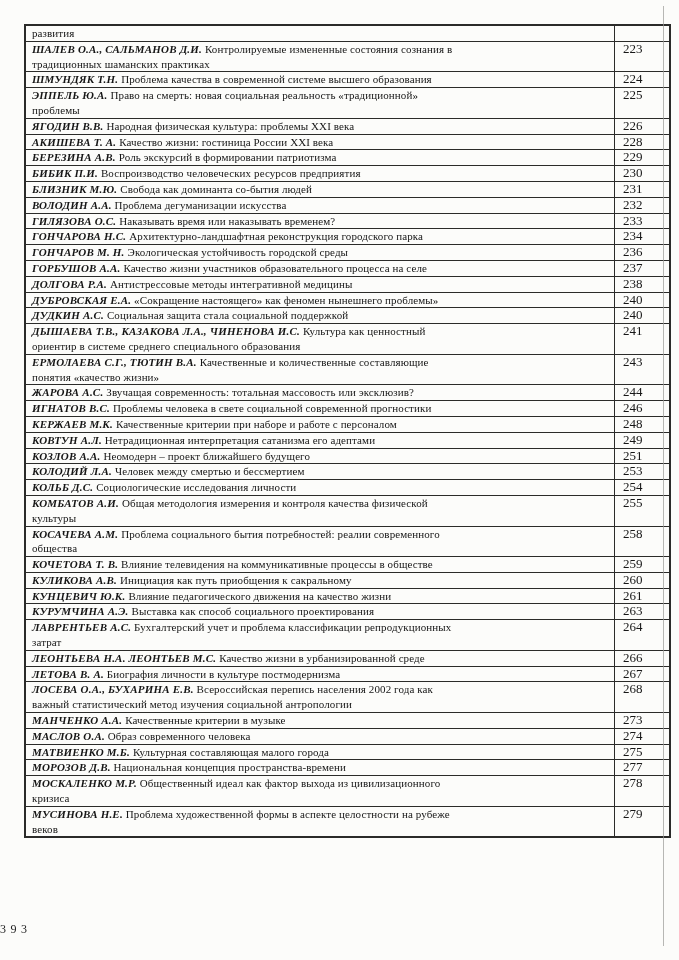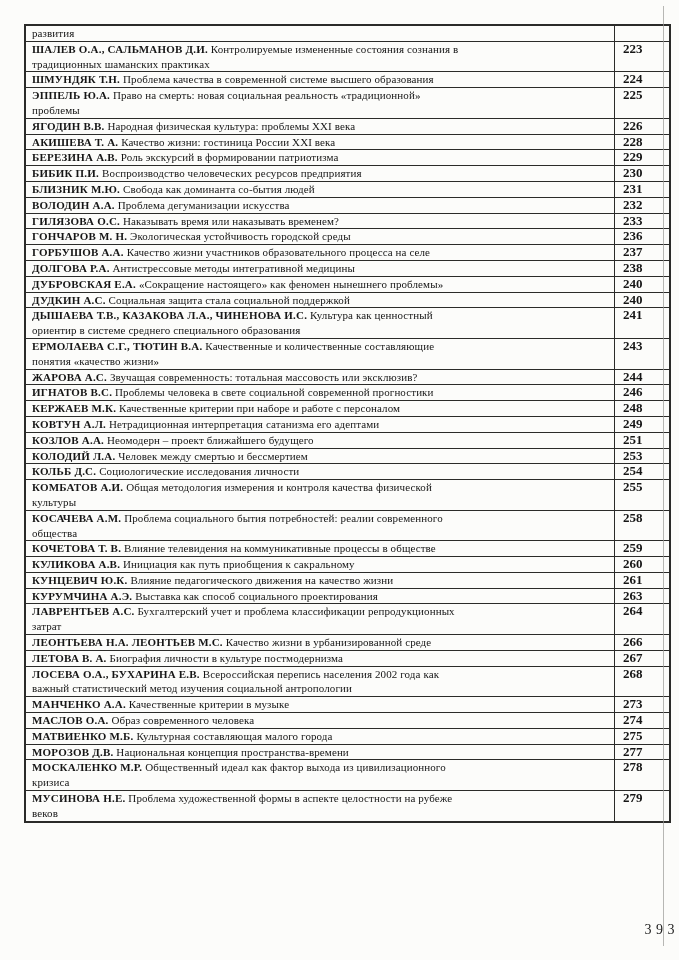--- a/index.html
+++ b/index.html
@@ -47,37 +47,38 @@
     font-size: 11px;
     line-height: 14.8px;
     text-align: justify;
     white-space: pre-line;
     vertical-align: top;
     letter-spacing: 0.1px;
   }
   td.cell-entry b {
     font-weight: bold;
     letter-spacing: 0.2px;
+    font-style: italic;
   }
   td.cell-page {
     width: 44px;
     padding: 0 2px 0 8px;
     font-size: 13px;
     line-height: 14.8px;
-    font-weight: bold;
+    font-weight: normal;
     vertical-align: top;
     text-align: left;
   }
   .footer-folio {
     position: absolute;
     left: 0;
     width: 100%;
     top: 922px;
-    text-align: right;
-    font-size: 14px;
+    text-align: left;
+    font-size: 12px;
     letter-spacing: 4.5px;
     color: #1c1c1c;
   }
 </style>
 </head>
 <body>
 
 <div class="page">
 
   <table class="toc">
@@ -122,20 +123,24 @@
         </tr>
         <tr>
           <td class="cell-entry"><b>ВОЛОДИН А.А. </b><span>Проблема дегуманизации искусства</span></td>
           <td class="cell-page">232</td>
         </tr>
         <tr>
           <td class="cell-entry"><b>ГИЛЯЗОВА О.С. </b><span>Наказывать время или наказывать временем?</span></td>
           <td class="cell-page">233</td>
         </tr>
         <tr>
+          <td class="cell-entry"><b>ГОНЧАРОВА Н.С. </b><span>Архитектурно-ландшафтная реконструкция городского парка</span></td>
+          <td class="cell-page">234</td>
+        </tr>
+        <tr>
           <td class="cell-entry"><b>ГОНЧАРОВ М. Н. </b><span>Экологическая устойчивость городской среды</span></td>
           <td class="cell-page">236</td>
         </tr>
         <tr>
           <td class="cell-entry"><b>ГОРБУШОВ А.А. </b><span>Качество жизни участников образовательного процесса на селе</span></td>
           <td class="cell-page">237</td>
         </tr>
         <tr>
           <td class="cell-entry"><b>ДОЛГОВА Р.А. </b><span>Антистрессовые методы интегративной медицины</span></td>
           <td class="cell-page">238</td>

